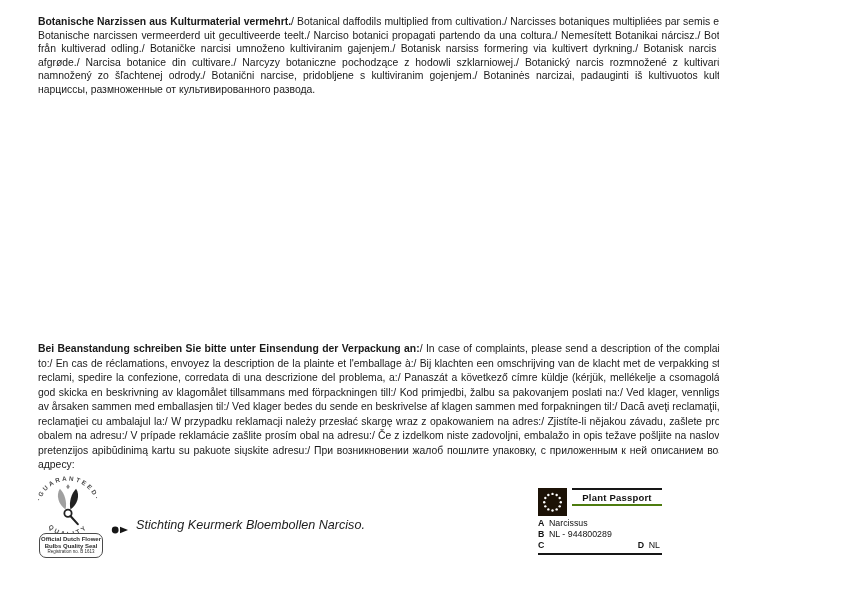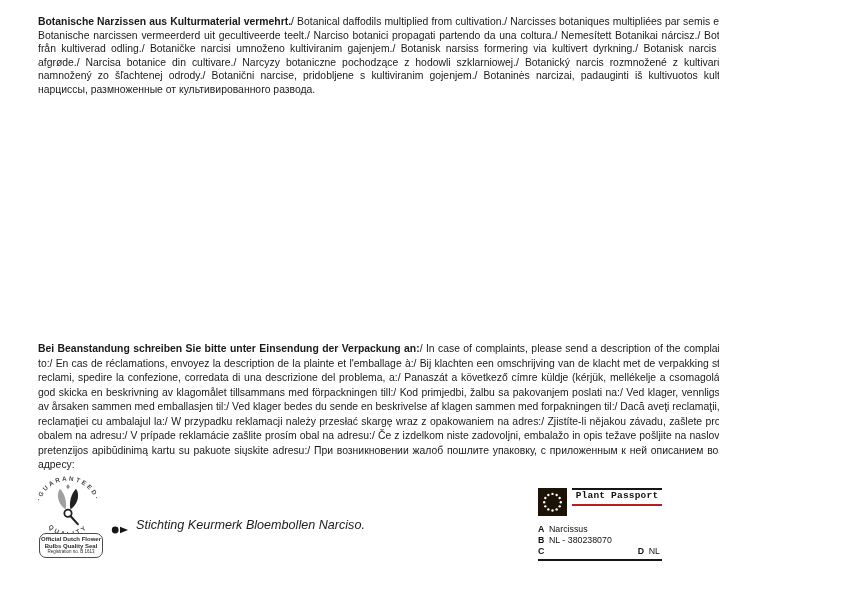--- a/index.html
+++ b/index.html
@@ -24,23 +24,23 @@
   .seal-plaque .l3{font-size:4.5px;line-height:6.5px;white-space:nowrap;}
 
   .hand-icon{position:absolute;left:111px;top:524px;}
 
   .address{position:absolute;left:136px;top:518px;font-style:italic;font-size:12.6px;line-height:15.8px;color:#1c1c1c;}
 
   
   .passport{position:absolute;left:538px;top:488px;width:124px;color:#121212;}
   .pp-header{display:flex;align-items:flex-start;}
   .pp-flag{width:29px;height:28px;background:#1c1206;flex:none;}
-  .pp-titlewrap{flex:1;margin-left:5px;border-top:2px solid #161616;border-bottom:2px solid #b91c1c;height:14px;display:flex;align-items:flex-start;justify-content:center;font-family:Liberation Mono, monospace;}
+  .pp-titlewrap{flex:1;margin-left:5px;border-top:2px solid #161616;border-bottom:2px solid #4d7c0f;height:14px;display:flex;align-items:center;justify-content:center;}
   .pp-title{font-weight:bold;font-size:9.5px;letter-spacing:.2px;}
-  .pp-rows{margin-top:8px;font-size:8.8px;line-height:11px;}
+  .pp-rows{margin-top:2px;font-size:8.8px;line-height:11px;}
   .pp-row b{display:inline-block;width:11px;font-weight:bold;}
   .pp-row-cd{display:flex;justify-content:space-between;padding-right:2px;}
   .pp-d b{display:inline-block;width:11px;font-weight:bold;}
   .pp-bottom{border-top:2px solid #161616;margin-top:2px;height:0;}
 
   .greendot{position:absolute;left:757px;top:505px;}
 </style>
 </head>
 <body>
 
@@ -102,21 +102,21 @@
           <circle cx="18.65" cy="7.01" r="1.2" fill="#ffffff"></circle>
           <circle cx="21.69" cy="10.05" r="1.2" fill="#ffffff"></circle>
         </svg>
       </div>
       <div class="pp-titlewrap">
         <span class="pp-title">Plant Passport</span>
       </div>
     </div>
     <div class="pp-rows">
       <div class="pp-row"><b>A</b><span>Narcissus</span></div>
-      <div class="pp-row"><b>B</b><span>NL - 380238070</span></div>
+      <div class="pp-row"><b>B</b><span>NL - 944800289</span></div>
       <div class="pp-row pp-row-cd">
         <span><b>C</b><span></span></span>
         <span class="pp-d"><b>D</b><span>NL</span></span>
       </div>
     </div>
     <div class="pp-bottom"></div>
   </div>
 
   <svg class="greendot" width="56" height="56" viewBox="0 0 56 56">
     <circle cx="28" cy="29" r="24.5" fill="#141414"></circle>

